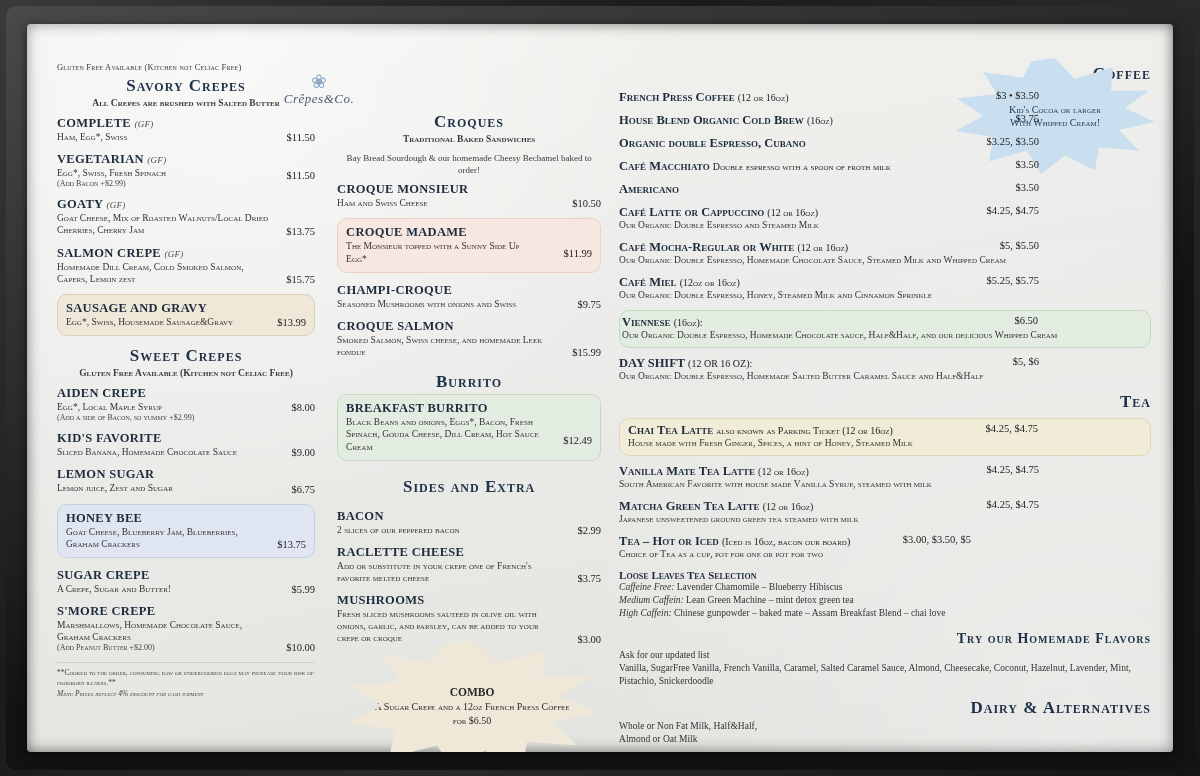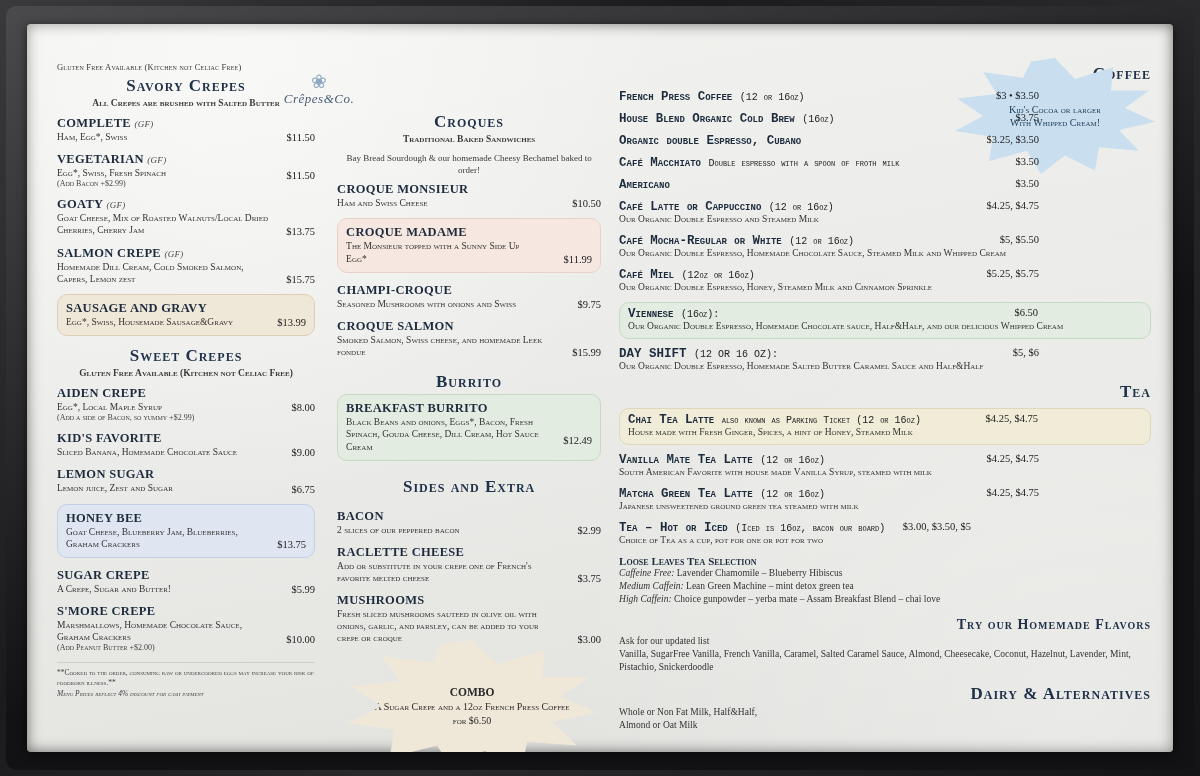--- a/index.html
+++ b/index.html
@@ -61,21 +61,21 @@
   .box{border-radius:10px;padding:6px 8px 7px;margin:0 0 10px;}
   .box .nm{font-size:12.5px;}
   .box-cream{background:#efe7d7;border:1px solid #ddd0b6;}
   .box-green{background:#e2ece0;border:1px solid #c6d9c3;}
   .box-blue{background:#dfe6f2;border:1px solid #c2cfe4;}
   .box-tan{background:#f0ecd8;border:1px solid #ded8bb;}
   .box-pink{background:#f6e7e0;border:1px solid #e7d2c7;}
 
   
   .r-item{margin-bottom:8px;position:relative;}
-  .r-name{font-variant:small-caps;font-size:12.5px;font-weight:bold;color:#1d2b3d;font-family:Liberation Mono, monospace;}
+  .r-name{font-variant:small-caps;font-size:12.5px;font-weight:bold;color:#1d2b3d;}
   .r-name .sz{font-size:10px;font-weight:normal;font-variant:small-caps;color:#222;}
   .r-desc{font-variant:small-caps;font-size:9.5px;color:#333;line-height:1.25;padding-right:120px;}
   .r-price{position:absolute;right:112px;top:0;font-size:10.5px;color:#222;white-space:nowrap;}
   .r-price.wide{right:20px;}
 
   .hdr{font-variant:small-caps;font-weight:bold;font-size:17px;letter-spacing:1px;color:#20324a;margin:2px 0 6px;text-align:right;}
 
   .loose{font-variant:small-caps;font-size:11px;font-weight:bold;color:#1d2b3d;margin-top:4px;}
   .loose-line{font-size:9.5px;color:#333;line-height:1.4;}
   .loose-line i{font-style:italic;}
@@ -186,21 +186,21 @@
         <div class="item">
           <div class="nm">SUGAR CREPE</div>
           <div class="desc">A Crepe, Sugar and Butter!</div>
           <div class="price pr-desc">$5.99</div>
         </div>
 
         <div class="item">
           <div class="nm">S'MORE CREPE</div>
           <div class="desc">Marshmallows, Homemade Chocolate Sauce, Graham Crackers</div>
           <div class="note">(Add Peanut Butter +$2.00)</div>
-          <div class="price" style="top:30px">$10.00</div>
+          <div class="price" style="top:38px">$10.00</div>
         </div>
 
         <div class="footnote">
           <div>**Cooked to the order, consuming raw or undercooked eggs may increase your risk of foodborn illness.**</div>
           <div style="font-style:italic">Menu Prices reflect 4% discount for cash payment</div>
         </div>
       </div>
 
       <div class="col col-b">
         <div style="height:46px"></div>
@@ -210,21 +210,21 @@
 
         <div class="item">
           <div class="nm">CROQUE MONSIEUR</div>
           <div class="desc">Ham and Swiss Cheese</div>
           <div class="price pr-desc">$10.50</div>
         </div>
 
         <div class="item box box-pink">
           <div class="nm">CROQUE MADAME</div>
           <div class="desc" style="padding-right:50px">The Monsieur topped with a Sunny Side Up Egg*</div>
-          <div class="price" style="right:8px;bottom:7px">$11.99</div>
+          <div class="price" style="right:8px;bottom:13px">$11.99</div>
         </div>
 
         <div class="item">
           <div class="nm">CHAMPI-CROQUE</div>
           <div class="desc">Seasoned Mushrooms with onions and Swiss</div>
           <div class="price pr-desc">$9.75</div>
         </div>
 
         <div class="item">
           <div class="nm">CROQUE SALMON</div>
@@ -315,21 +315,21 @@
           <div class="r-desc" style="padding-right:0">Our Organic Double Espresso, Homemade Chocolate Sauce, Steamed Milk and Whipped Cream</div>
           <div class="r-price">$5, $5.50</div>
         </div>
 
         <div class="r-item">
           <div class="r-name"><span>Café Miel</span> <span class="sz">(12oz or 16oz)</span></div>
           <div class="r-desc" style="padding-right:0">Our Organic Double Espresso, Honey, Steamed Milk and Cinnamon Sprinkle</div>
           <div class="r-price">$5.25, $5.75</div>
         </div>
 
-        <div class="r-item box box-green" style="padding:4px 8px 5px;margin-bottom:8px">
+        <div class="r-item box box-green" style="padding:4px 2px 5px;margin-bottom:8px">
           <div class="r-name"><span>Viennese</span> <span class="sz">(16oz):</span></div>
           <div class="r-desc" style="padding-right:0">Our Organic Double Espresso, Homemade Chocolate sauce, Half&amp;Half, and our delicious Whipped Cream</div>
           <div class="r-price" style="top:4px;right:112px">$6.50</div>
         </div>
 
         <div class="r-item">
           <div class="r-name"><span>DAY SHIFT</span> <span class="sz">(12 OR 16 OZ):</span></div>
           <div class="r-desc" style="padding-right:0">Our Organic Double Espresso, Homemade Salted Butter Caramel Sauce and Half&amp;Half</div>
           <div class="r-price">$5, $6</div>
         </div>
@@ -356,21 +356,21 @@
 
         <div class="r-item">
           <div class="r-name"><span>Tea – Hot or Iced</span> <span class="sz">(Iced is 16oz, bacon our board)</span></div>
           <div class="r-desc" style="padding-right:0">Choice of Tea as a cup, pot for one or pot for two</div>
           <div class="r-price wide" style="right:180px">$3.00, $3.50, $5</div>
         </div>
 
         <div class="loose">Loose Leaves Tea Selection</div>
         <div class="loose-line"><i>Caffeine Free:</i><span> Lavender Chamomile – Blueberry Hibiscus</span></div>
         <div class="loose-line"><i>Medium Caffein:</i><span> Lean Green Machine – mint detox green tea</span></div>
-        <div class="loose-line"><i>High Caffein:</i><span> Choice gunpowder – yerba mate – Assam Breakfast Blend – chai love</span></div>
+        <div class="loose-line"><i>High Caffein:</i><span> Chinese gunpowder – baked mate – Assam Breakfast Blend – chai love</span></div>
 
         <div class="hdr" style="font-size:14px;margin-top:10px;margin-bottom:2px">Try our Homemade Flavors</div>
         <div class="loose-line">Ask for our updated list</div>
         <div class="loose-line" style="font-size:9.5px;line-height:1.35">Vanilla, SugarFree Vanilla, French Vanilla, Caramel, Salted Caramel Sauce, Almond, Cheesecake, Coconut, Hazelnut, Lavender, Mint, Pistachio, Snickerdoodle</div>
 
         <div class="hdr" style="margin-top:10px;margin-bottom:2px">Dairy &amp; Alternatives</div>
         <div class="loose-line">Whole or Non Fat Milk, Half&amp;Half,</div>
         <div class="loose-line">Almond or Oat Milk</div>
 
       </div>

